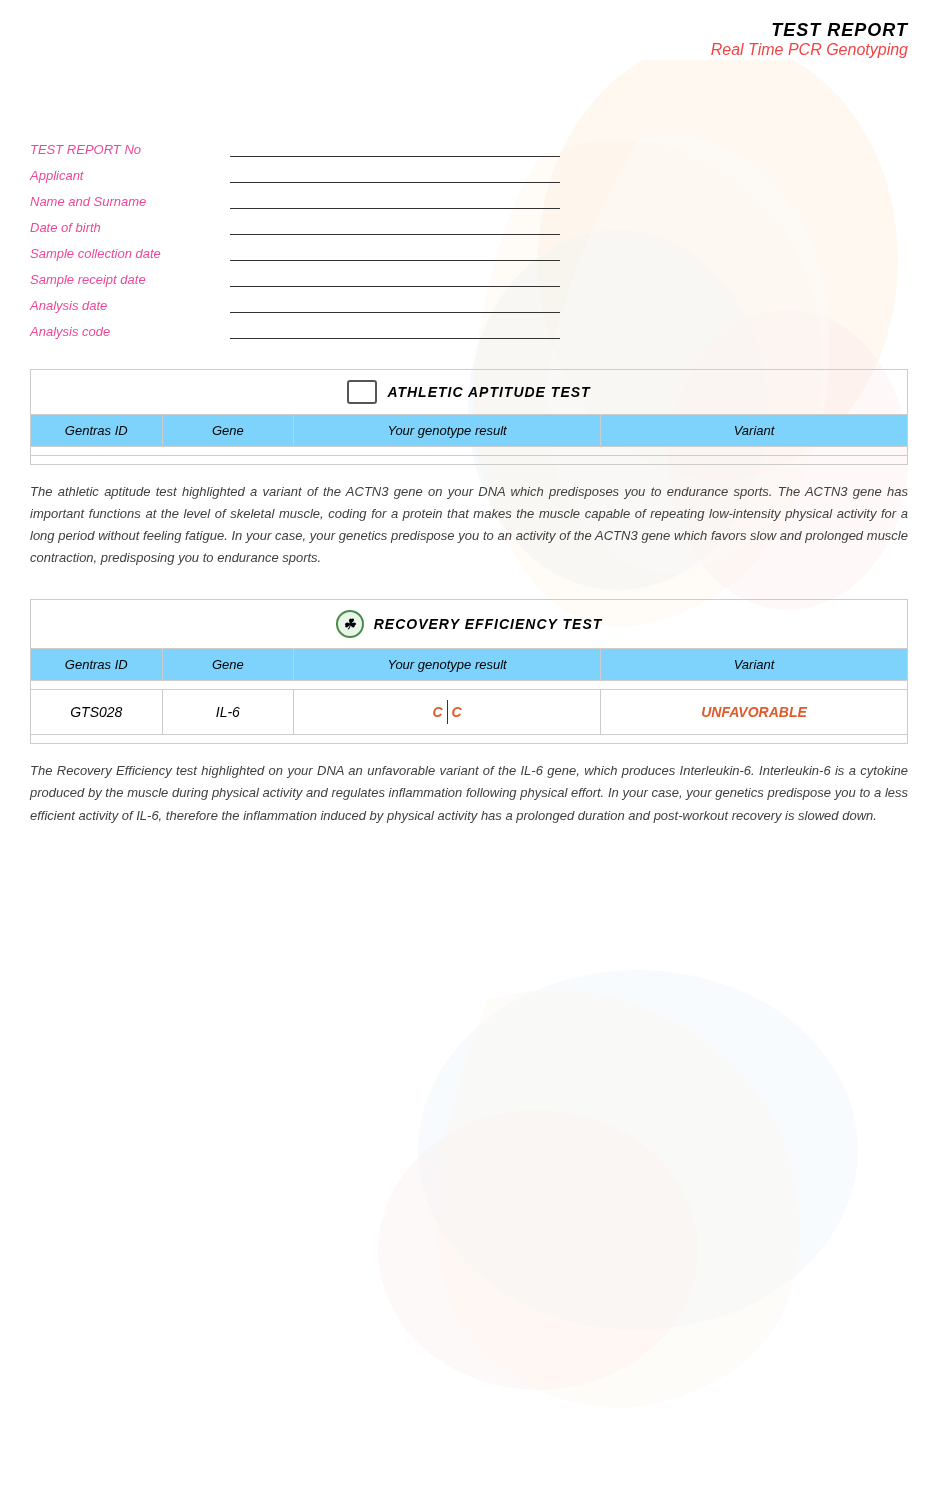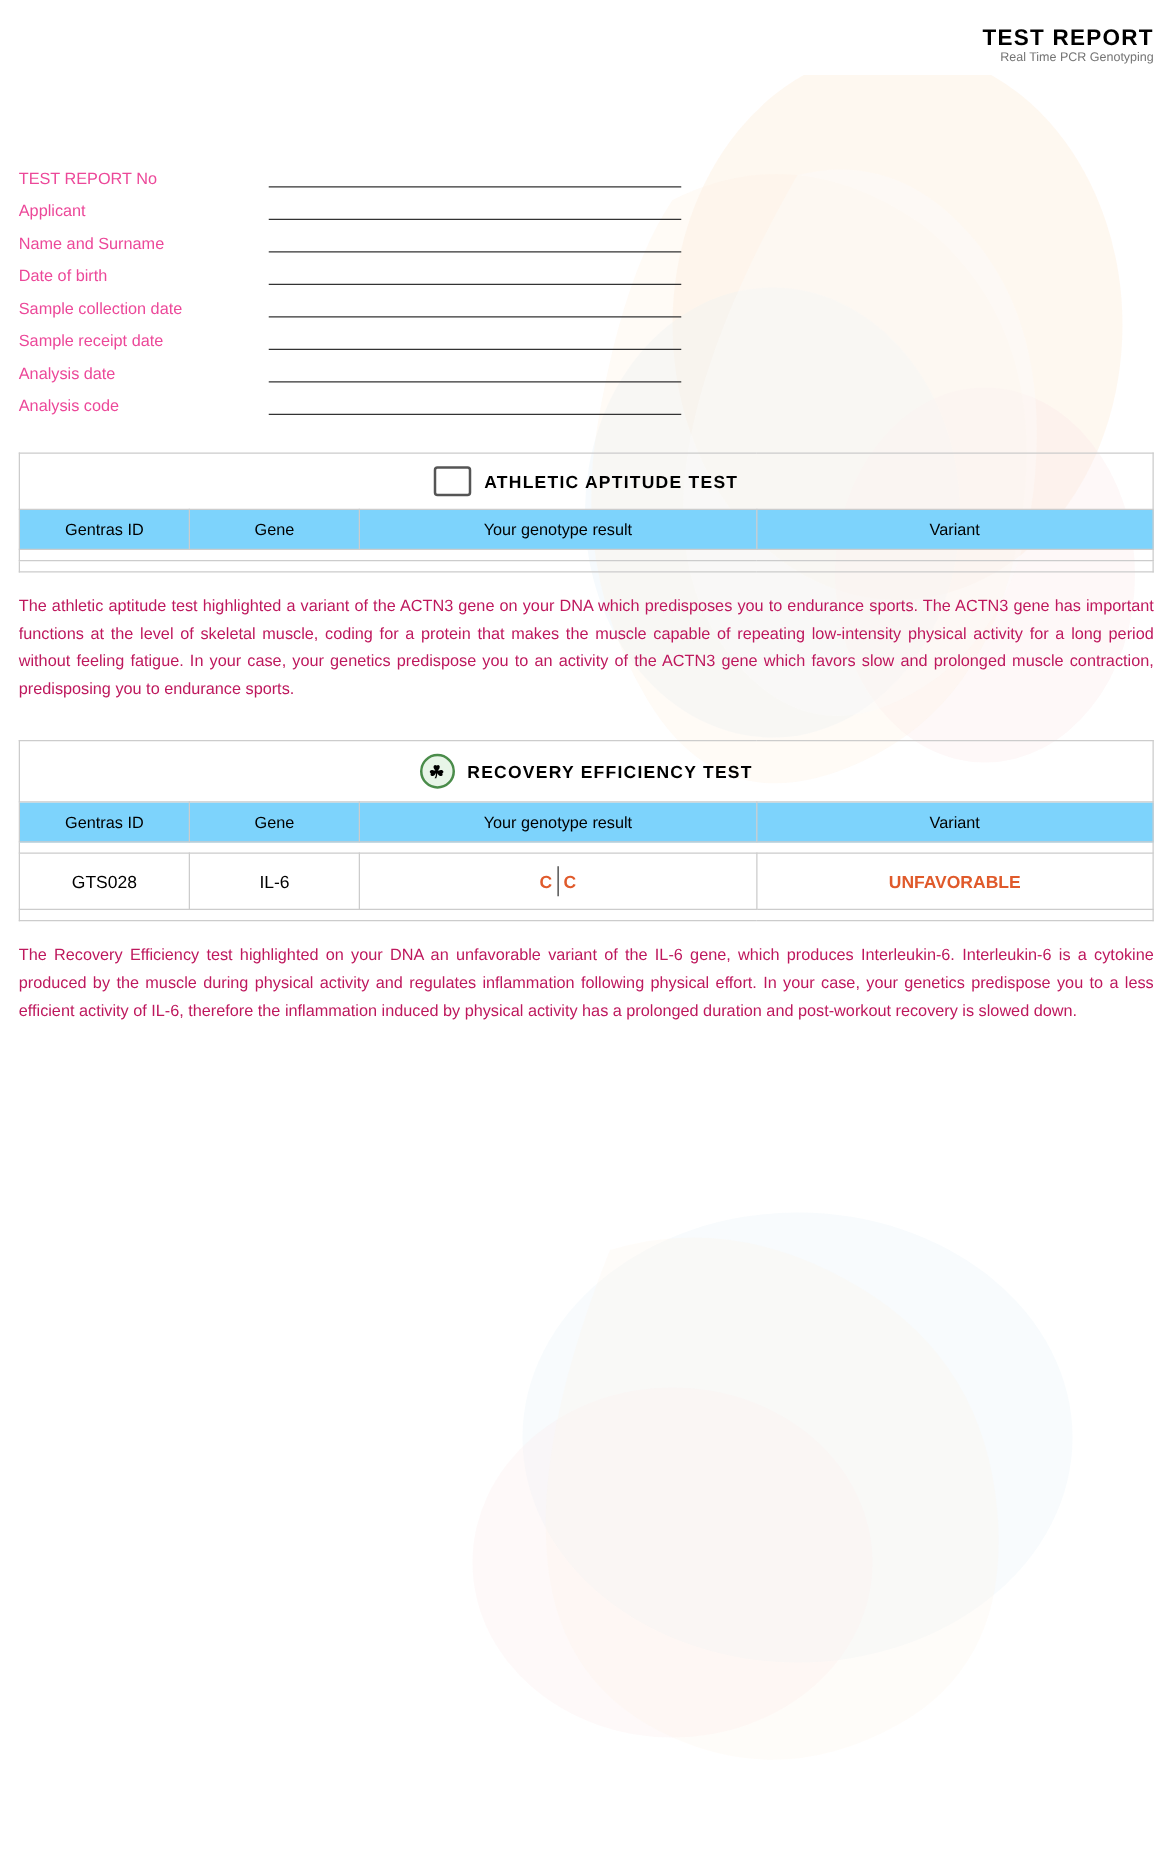--- a/index.html
+++ b/index.html
@@ -8,23 +8,24 @@
       background: #fff;
       width: 938px;
       min-height: 1500px;
       position: relative;
       overflow: hidden;
     }
 
     .page {
       width: 938px;
       min-height: 1500px;
-      padding: 20px 15px;
+      padding: 20px 30px;
       position: relative;
       background: #fff;
+      font-style: italic;
     }
 
     
     .watermark {
       position: absolute;
       top: 60px;
       right: 0;
       width: 600px;
       height: 800px;
       opacity: 0.15;
@@ -54,22 +55,22 @@
       margin-bottom: 80px;
     }
 
     .header-title {
       font-size: 18px;
       font-weight: bold;
       letter-spacing: 1px;
     }
 
     .header-subtitle {
-      font-size: 10px;
-      color: #737373;
+      font-size: 16px;
+      color: #ef4444;
     }
 
     
     .form-section {
       margin-bottom: 30px;
     }
 
     .form-row {
       display: flex;
       align-items: flex-end;
@@ -162,21 +163,21 @@
     .unfavorable {
       color: #e05a2b;
       font-weight: bold;
     }
 
     .description-text {
       font-size: 13px;
       line-height: 1.7;
       text-align: justify;
       margin: 16px 0 30px 0;
-      color: #be185d;
+      color: #404040;
     }
 
     .title-cell-inner {
       display: flex;
       align-items: center;
       justify-content: center;
     }
 
     .icon-box-monitor {
       width: 30px;

